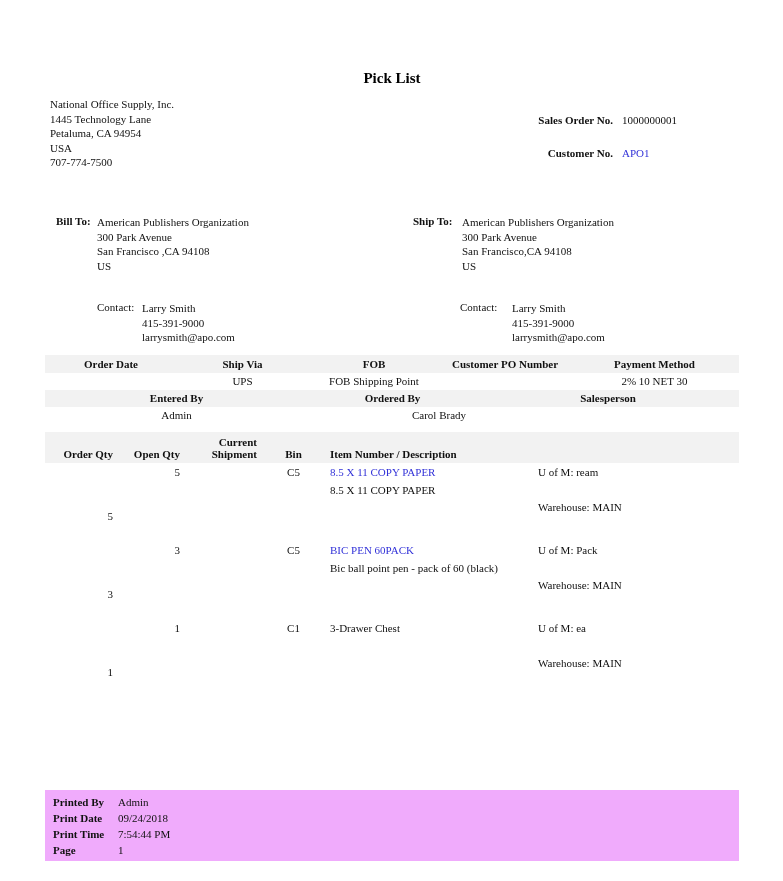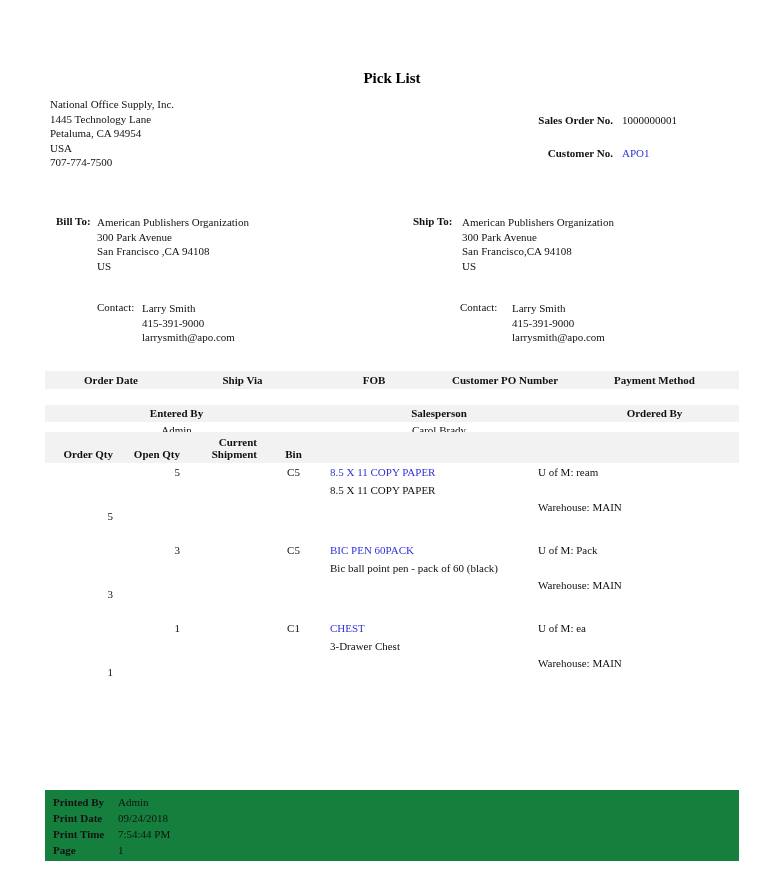--- a/index.html
+++ b/index.html
@@ -19,21 +19,21 @@
   }
   .addr-lines div{line-height:14.5px;}
   .company{left:50px;top:97px;}
   .meta-label{text-align:right;right:170px;font-weight:bold;}
   .meta-value{left:622px;}
   .link{color:#3232d8;cursor:pointer;}
   .section-label{font-weight:bold;}
   
   .oi{left:45px;top:355px;width:694px;}
   .oi-row{display:flex;}
-  .oi-head{background:#f2f2f2;font-weight:bold;margin-top:16px;}
+  .oi-head{background:#f2f2f2;font-weight:bold;}
   .h18{height:18px;line-height:18px;}
   .h17{height:17px;line-height:17px;}
   .oi-c{text-align:center;overflow:hidden;white-space:nowrap;}
   .w1{width:132px;} .w2{width:131px;} .w3{width:132px;} .w4{width:130px;} .w5{width:169px;}
   .w12{width:263px;} .w34{width:262px;}
   
   .it-head{
     left:45px;top:432px;width:694px;height:31px;
     background:#f2f2f2;font-weight:bold;
     display:flex;align-items:flex-end;
@@ -43,21 +43,21 @@
   .cqty2{width:67px;text-align:right;}
   .cship{width:77px;text-align:right;}
   .cbin{width:73px;text-align:center;}
   .citem{width:208px;text-align:left;}
   .cuom{width:201px;text-align:left;}
   .item-row{left:45px;width:694px;display:flex;line-height:17.5px;}
   .warehouse-line{margin-top:17.5px;}
   
   .footer{
     left:45px;top:790px;width:694px;height:71px;
-    background:#15803d;padding-top:4px;box-sizing:border-box;
+    background:#f0abfc;padding-top:4px;box-sizing:border-box;
   }
   .f-row{height:16px;line-height:16px;padding-left:8px;display:flex;}
   .f-label{width:65px;font-weight:bold;}
 </style>
 </head>
 <body>
 
 <div class="page">
 
   <div class="abs title">Pick List</div>
@@ -104,40 +104,48 @@
   </div>
 
   <div class="abs oi">
     <div class="oi-row oi-head h18">
       <div class="oi-c w1">Order Date</div>
       <div class="oi-c w2">Ship Via</div>
       <div class="oi-c w3">FOB</div>
       <div class="oi-c w4">Customer PO Number</div>
       <div class="oi-c w5">Payment Method</div>
     </div>
+    <div class="oi-row h17">
+      <div class="oi-c w1"></div>
+      <div class="oi-c w2">UPS</div>
+      <div class="oi-c w3">FOB Shipping Point</div>
+      <div class="oi-c w4"></div>
+      <div class="oi-c w5">2% 10 NET 30</div>
+    </div>
     <div class="oi-row oi-head h17">
       <div class="oi-c w12">Entered By</div>
+      <div class="oi-c w5">Ordered By</div>
       <div class="oi-c w34">Salesperson</div>
-      <div class="oi-c w5">Ordered By</div>
     </div>
     <div class="oi-row h17">
       <div class="oi-c w12">Admin</div>
       <div class="oi-c w34">Carol Brady</div>
       <div class="oi-c w5"></div>
     </div>
   </div>
 
   <div class="abs it-head">
     <div class="cqty1">Order Qty</div>
     <div class="cqty2">Open Qty</div>
     <div class="cship">
       <div>Current</div>
       <div>Shipment</div>
     </div>
     <div class="cbin">Bin</div>
+    <div class="citem">Item Number / Description</div>
     <div class="cuom"></div>
   </div>
 
   <div class="abs item-row" style="top:464px;">
     <div class="cqty1">5</div>
     <div class="cqty2">5</div>
     <div class="cship"></div>
     <div class="cbin">C5</div>
     <div class="citem">
       <div class="link">8.5 X 11 COPY PAPER</div>
@@ -163,21 +171,20 @@
       <div class="warehouse-line"><span>Warehouse:</span> <span>MAIN</span></div>
     </div>
   </div>
 
   <div class="abs item-row" style="top:620px;">
     <div class="cqty1">1</div>
     <div class="cqty2">1</div>
     <div class="cship"></div>
     <div class="cbin">C1</div>
     <div class="citem">
-      <div class="link">CHEST</div>
       <div>3-Drawer Chest</div>
     </div>
     <div class="cuom">
       <div><span>U of M:</span> <span>ea</span></div>
       <div class="warehouse-line"><span>Warehouse:</span> <span>MAIN</span></div>
     </div>
   </div>
 
   <div class="abs footer">
     <div class="f-row">

